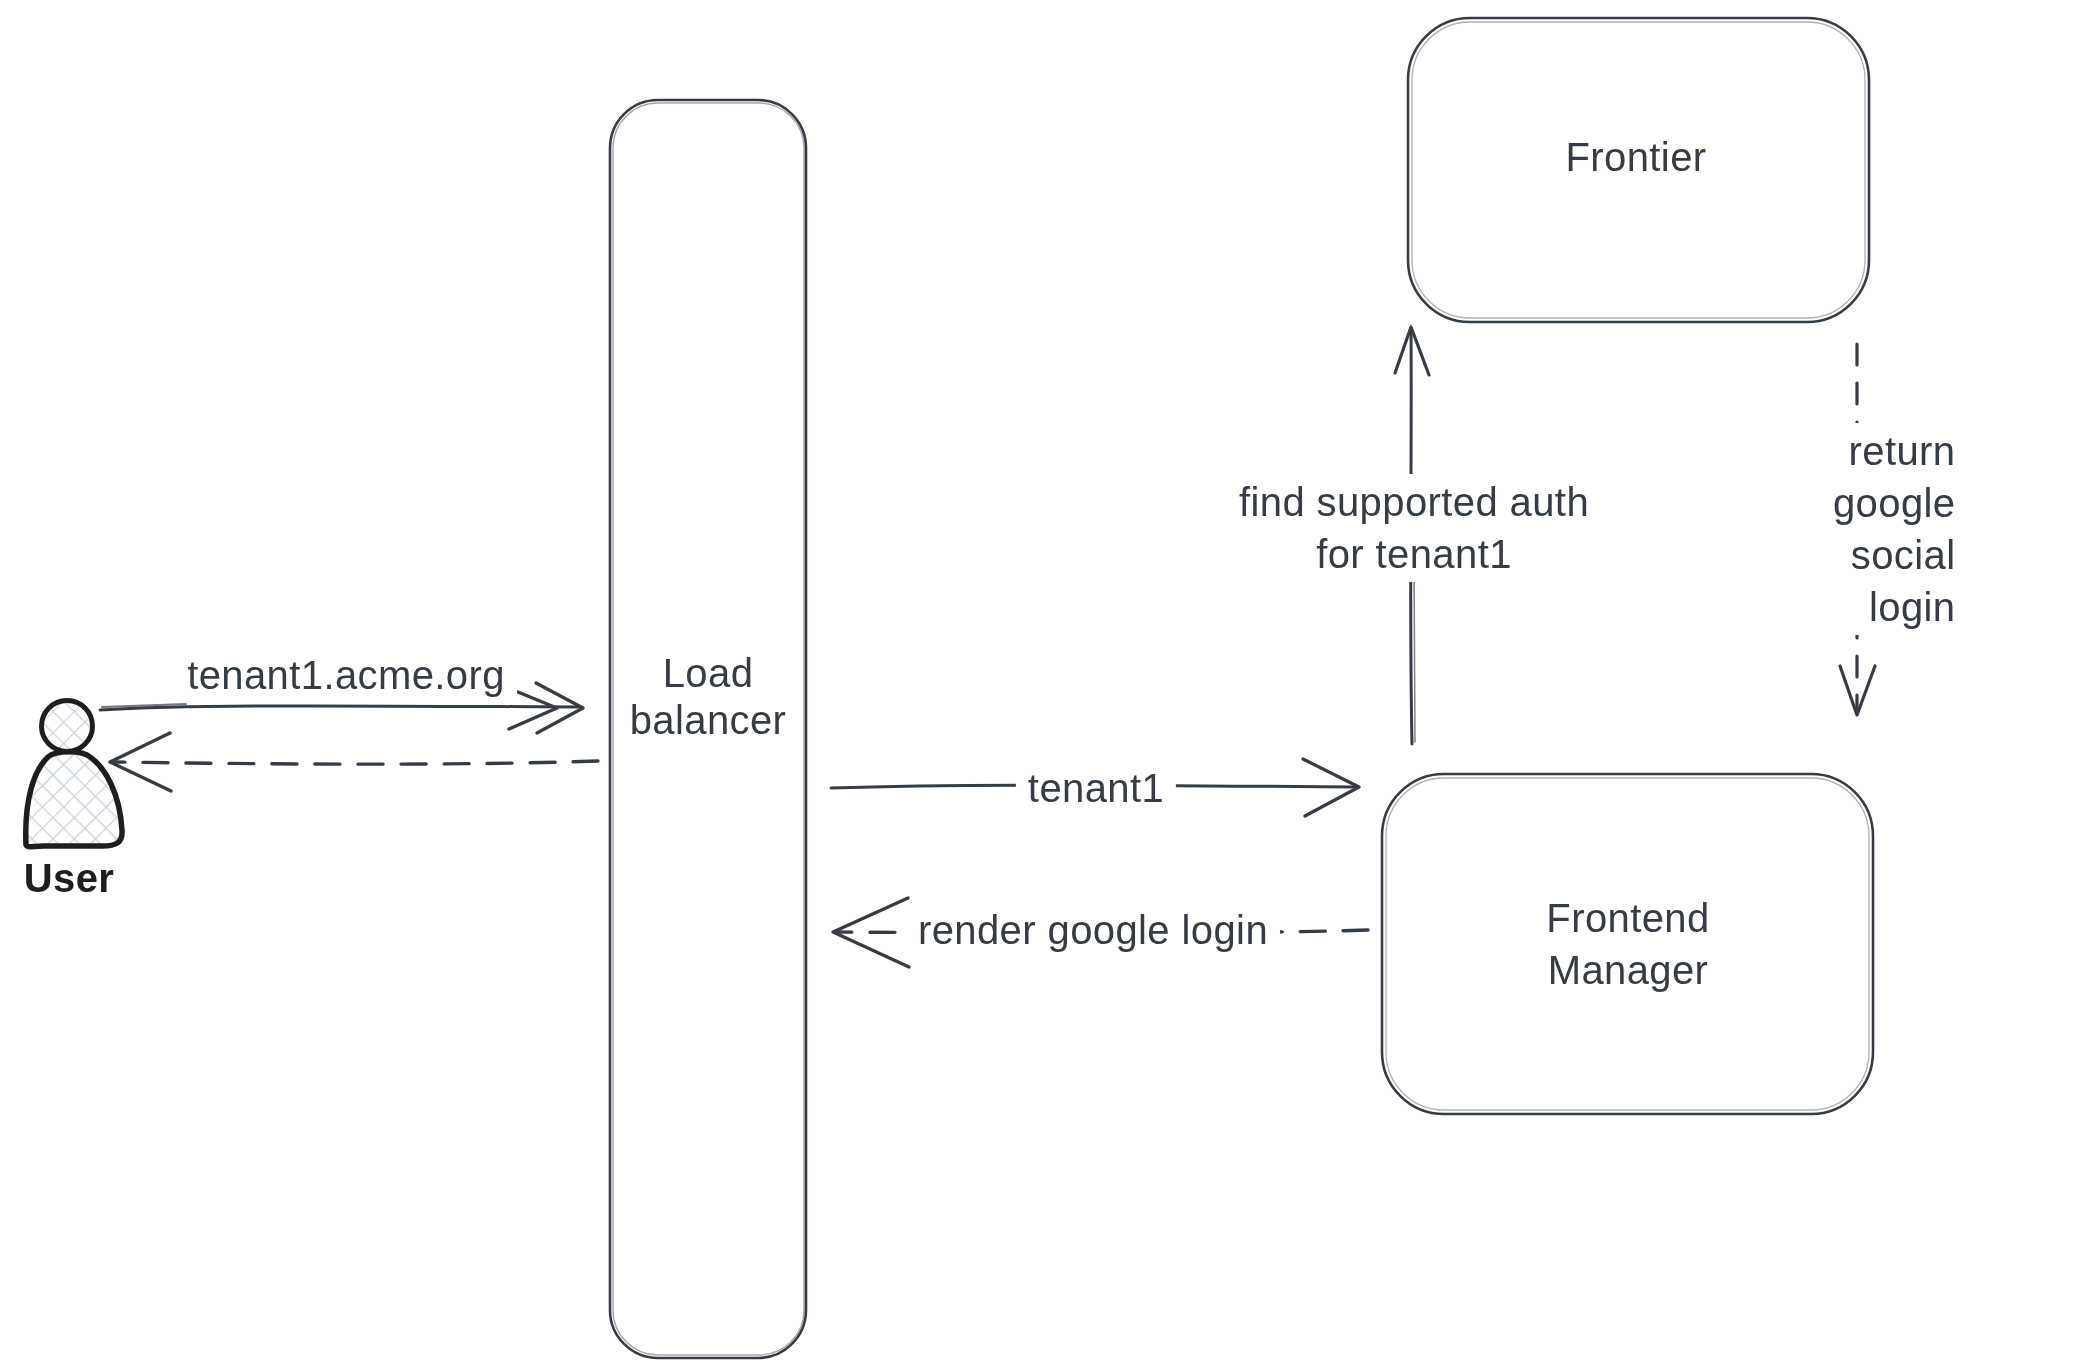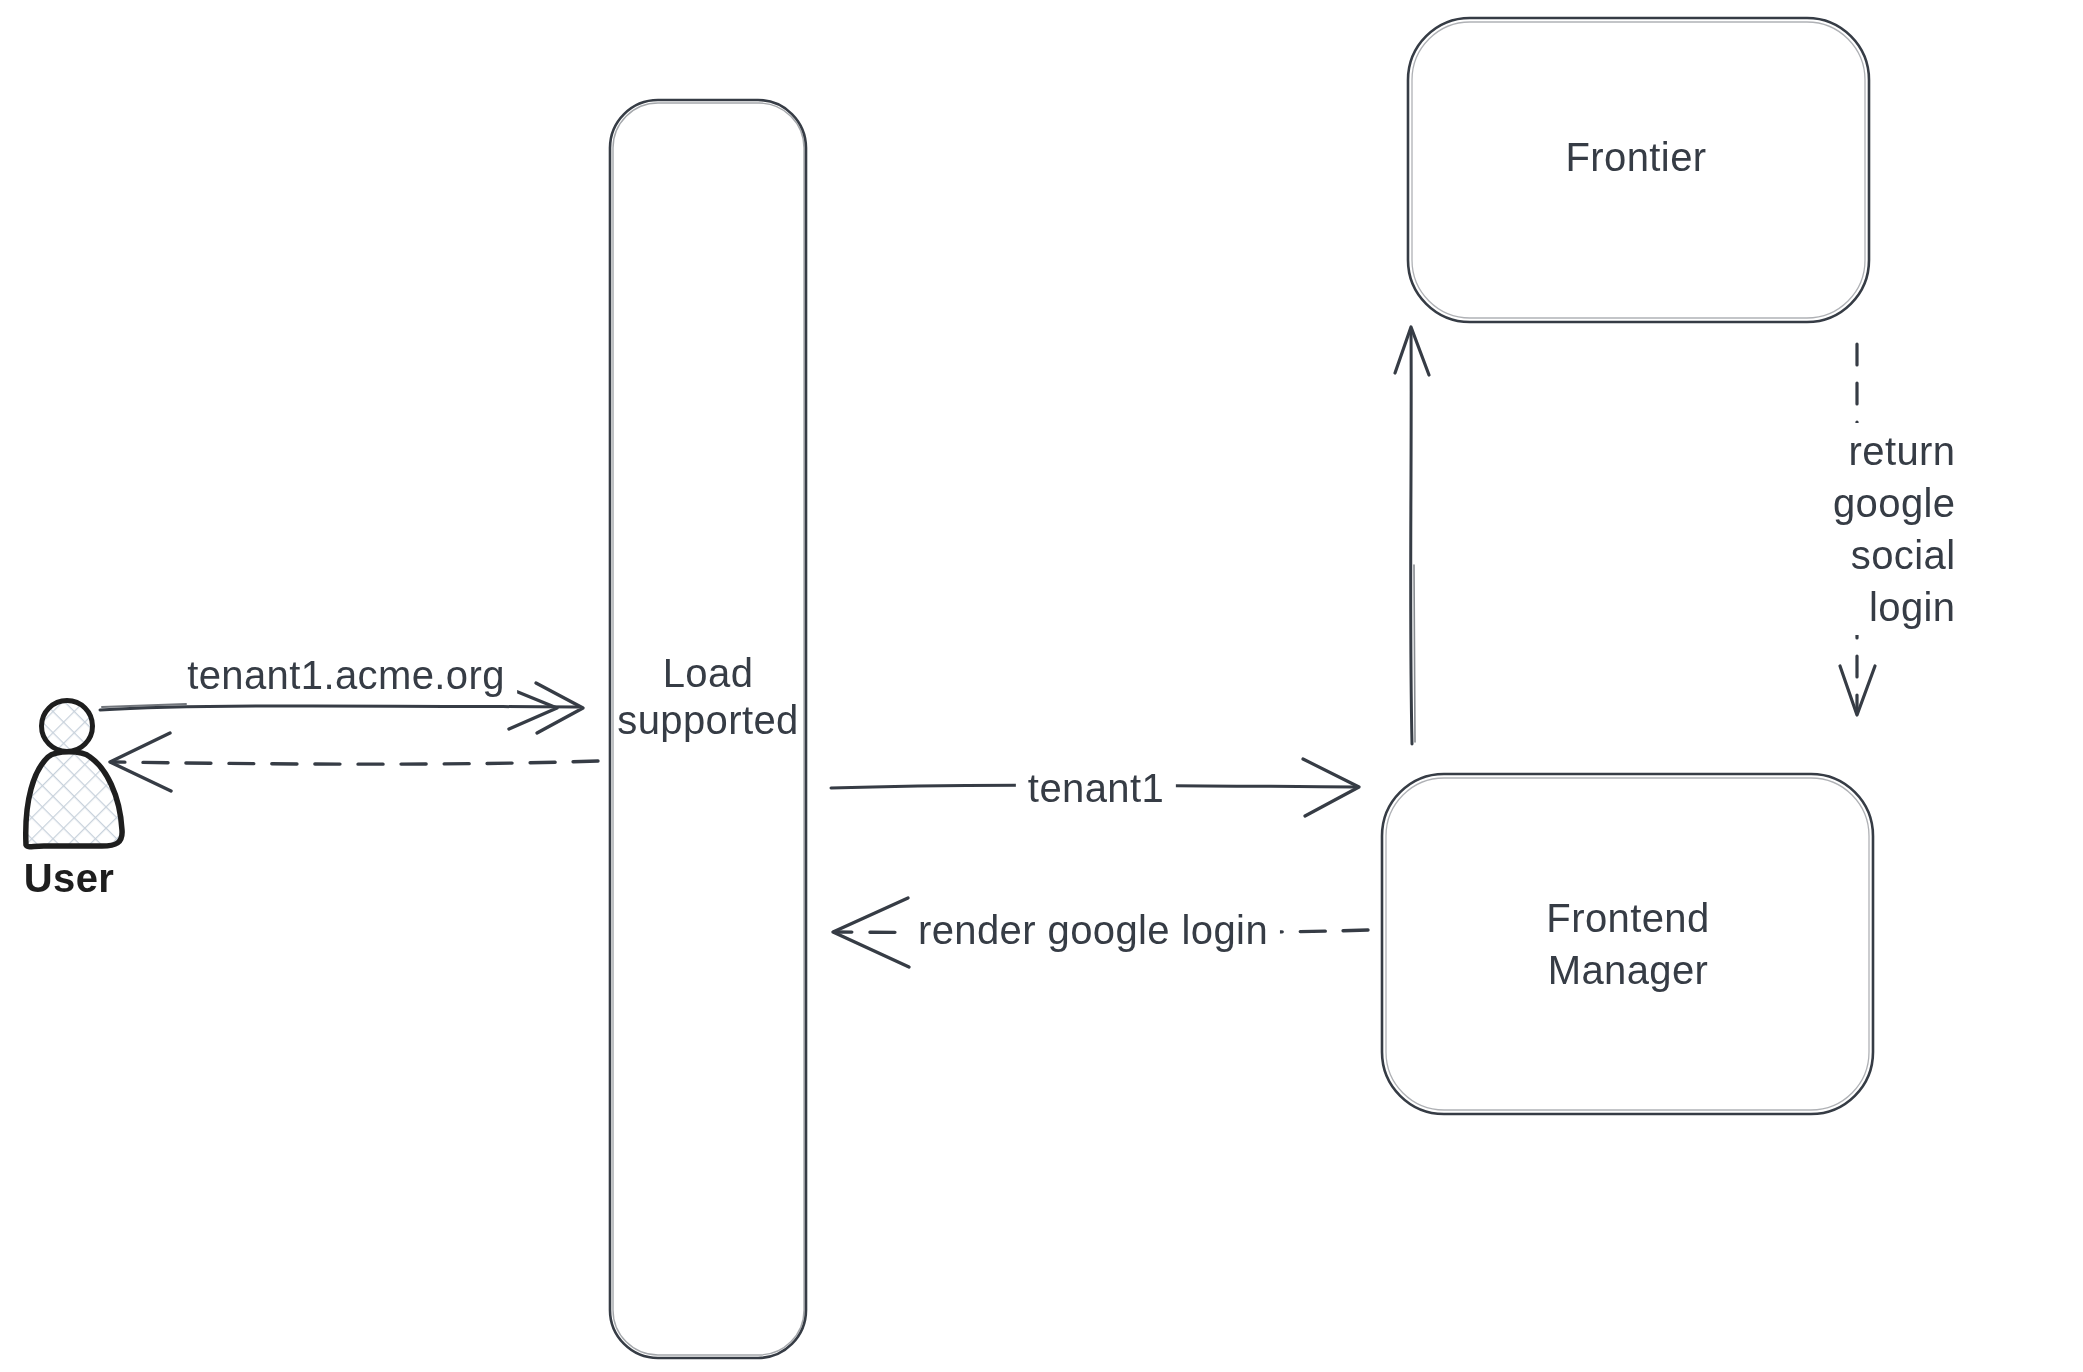--- a/index.html
+++ b/index.html
@@ -102,30 +102,32 @@
 
     <g stroke="#363c45" fill="none" stroke-linecap="round" stroke-linejoin="round">
       <path d="M1857,344 L1857,713" stroke-width="3.2" stroke-dasharray="21 18"></path>
       <path d="M1840,666 L1857,715 L1875,666" stroke-width="3.2"></path>
     </g>
   </svg>
 
   <div class="lbl actor" style="left:69px; top:879px;">User</div>
 
   <div class="lbl" style="left:708px; top:697px;">Load
-supported</div>
+balancer</div>
 
   <div class="lbl" style="left:1636px; top:158px;text-align:right;">Frontier</div>
 
   <div class="lbl two-line" style="left:1628px; top:944px;">Frontend
 Manager</div>
 
   <div class="lbl on-line" style="left:346px; top:676px;">tenant1.acme.org</div>
 
   <div class="lbl on-line" style="left:1096px; top:789px;">tenant1</div>
 
   <div class="lbl on-line" style="left:1093px; top:931px;">render google login</div>
 
+  <div class="lbl on-line two-line" style="left:1414px; top:528px;">find supported auth
+for tenant1</div>
 
   <div class="lbl on-line two-line" style="left:1852px; top:529px;text-align:right;">return google social
 login</div>
 
 </div>
 
 </body></html>

